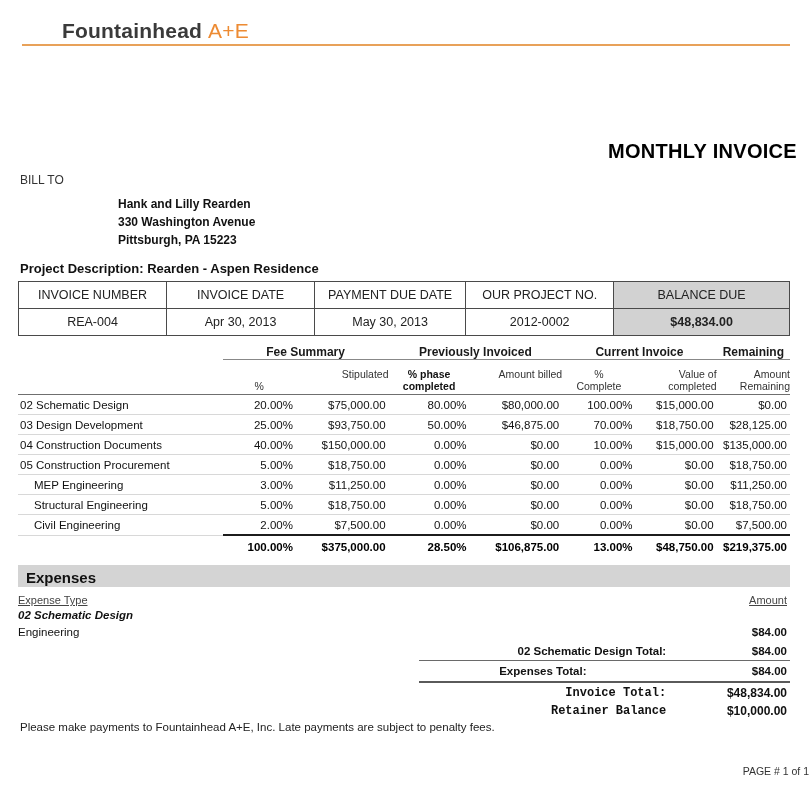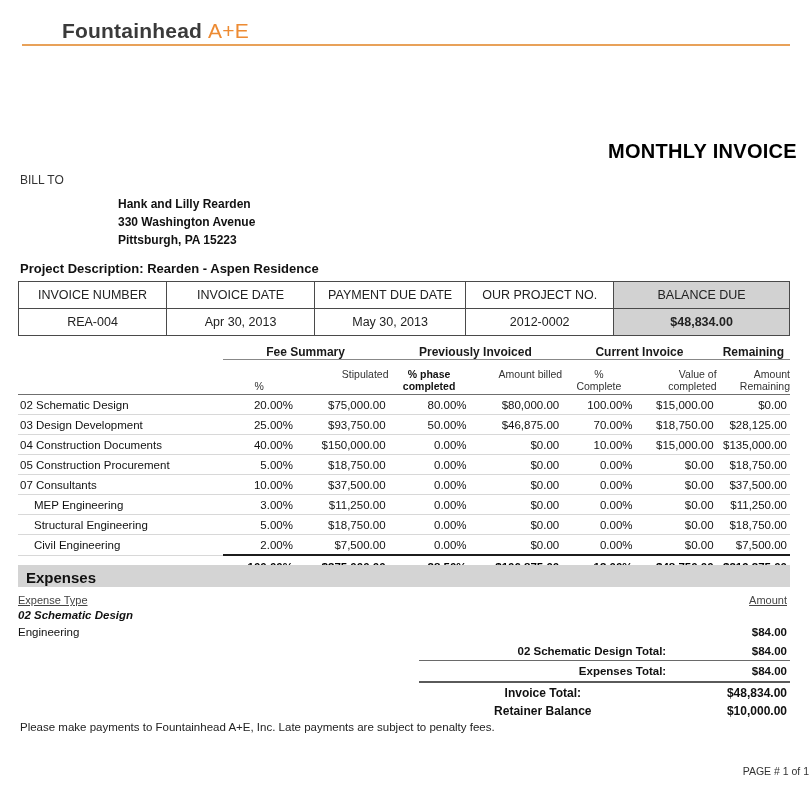--- a/index.html
+++ b/index.html
@@ -216,38 +216,38 @@
   .exp-sub td.lbl { text-align: right; padding-right: 8px; }
   .exp-sub td.ruled { border-bottom: 1.5px solid #6a6a6a; }
 
   .exp-tot td {
     height: 20px;
     font-weight: bold;
     text-align: right;
     padding-right: 3px;
     border-bottom: 2px solid #5a5a5a;
   }
-  .exp-tot td.lbl { text-align: right; padding-right: 8px; }
+  .exp-tot td.lbl { text-align: center; padding-right: 8px; }
 
   
   .final-table {
     position: absolute;
     left: 18px; top: 684px;
     width: 772px;
     border-collapse: collapse;
     table-layout: fixed;
   }
   .final-table td {
     padding: 0;
     font-size: 12px;
     font-weight: bold;
     height: 18px;
     color: #111;
   }
-  .final-table td.lbl { text-align: center; padding-right: 8px; }
+  .final-table td.lbl { text-align: right; padding-right: 8px; font-family: Liberation Mono, monospace; }
   .final-table td.val { text-align: right; padding-right: 3px; }
 
   .pay-note {
     position: absolute;
     left: 20px; top: 721px;
     font-size: 11.5px;
     color: #222;
   }
 
   .page-num {
@@ -398,30 +398,20 @@
     <td class="name">05 Construction Procurement</td>
     <td class="num">5.00%</td>
     <td class="num">$18,750.00</td>
     <td class="num">0.00%</td>
     <td class="num">$0.00</td>
     <td class="num">0.00%</td>
     <td class="num">$0.00</td>
     <td class="num">$18,750.00</td>
   </tr>
   <tr class="fee-row">
-    <td class="name">07 Consultants</td>
-    <td class="num">10.00%</td>
-    <td class="num">$37,500.00</td>
-    <td class="num">0.00%</td>
-    <td class="num">$0.00</td>
-    <td class="num">0.00%</td>
-    <td class="num">$0.00</td>
-    <td class="num">$37,500.00</td>
-  </tr>
-  <tr class="fee-row">
     <td class="name sub">MEP Engineering</td>
     <td class="num">3.00%</td>
     <td class="num">$11,250.00</td>
     <td class="num">0.00%</td>
     <td class="num">$0.00</td>
     <td class="num">0.00%</td>
     <td class="num">$0.00</td>
     <td class="num">$11,250.00</td>
   </tr>
   <tr class="fee-row">

